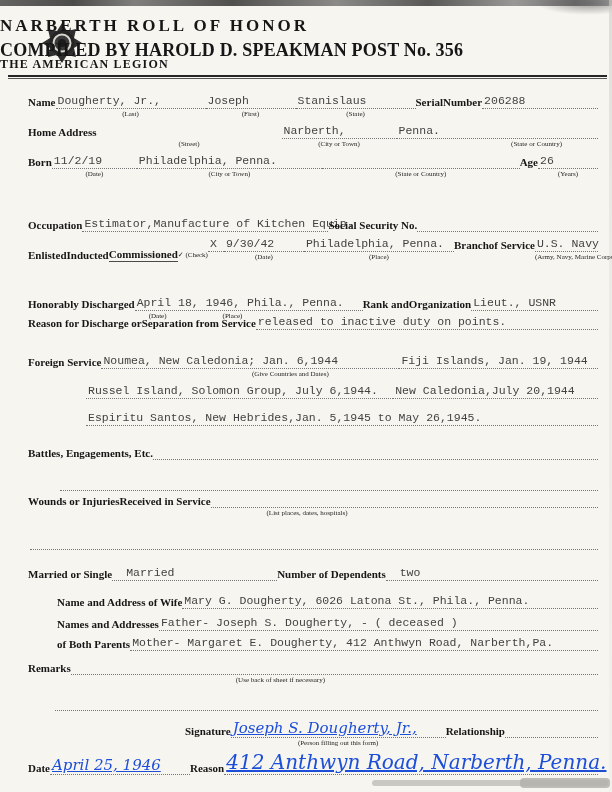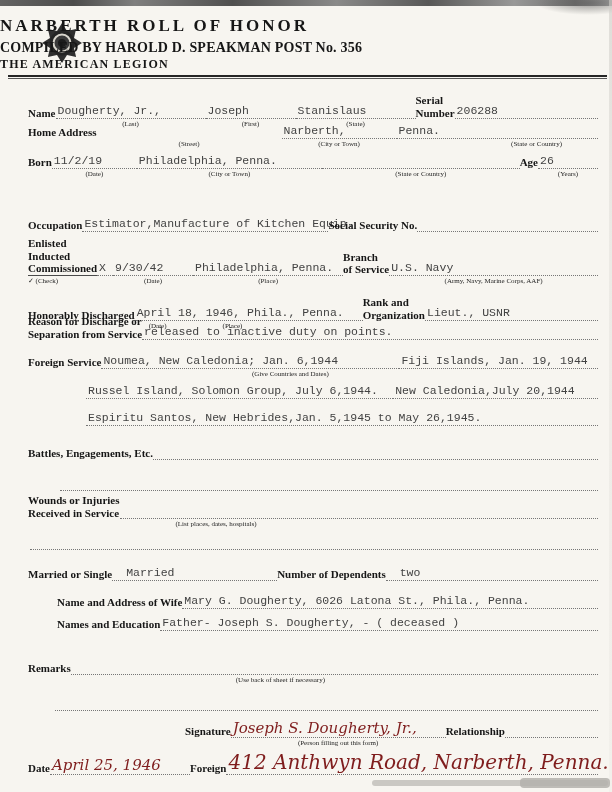--- a/index.html
+++ b/index.html
@@ -13,31 +13,31 @@
     background: radial-gradient(ellipse at 70% 20%, #5e5e5e 0%, transparent 65%); }
   .scan-right { position: absolute; top: 0; right: 0; width: 3px; height: 100%; opacity: .6;
     background: linear-gradient(180deg,#cfcdc8,#e4e2dd 30%,#efede8); }
   .streak1 { position: absolute; left: 372px; top: 780px; width: 236px; height: 6px; background: #cac8c3; border-radius: 3px; }
   .streak2 { position: absolute; left: 520px; top: 778px; width: 90px; height: 10px; background: #b4b2ad; border-radius: 4px; opacity: .85; }
 
   
   .emblem { position: absolute; left: 42px; top: 23px; width: 40px; height: 40px; }
   .hdr { position: absolute; left: 0; right: 105px; text-align: left; font-weight: bold; white-space: nowrap; }
   .hdr-title { top: 16px; font-size: 17px; letter-spacing: 3px; }
-  .hdr-sub { top: 40px; font-size: 14px; letter-spacing: .2px; }
+  .hdr-sub { top: 40px; font-size: 18px; letter-spacing: .2px; }
   .hdr-org { top: 57px; font-size: 12px; letter-spacing: 1.2px; }
   .rule-a { position: absolute; left: 8px; right: 5px; top: 75px; height: 2px; background: #262626; }
   .rule-b { position: absolute; left: 8px; right: 5px; top: 78px; height: 1px; background: #555; }
 
   
   .r { position: absolute; left: 28px; right: 14px; display: flex; align-items: flex-end; }
   .lbl { font-weight: bold; font-size: 11px; line-height: 1.15; white-space: nowrap; }
-  .lblblock { display: flex; flex-direction: column; }
+  .lblblock { display: flex; flex-direction: row; align-items: center; }
   .typed { font-family: "Liberation Mono", monospace; font-size: 11.5px; color: #424242; }
-  .hand { font-family: "DejaVu Serif", serif; font-style: italic; font-size: 15px; color: #7f1d1d; }
+  .hand { font-family: "DejaVu Serif", serif; font-style: italic; font-size: 15px; color: #1d4ed8; text-decoration: underline; }
   .hand-lg { font-size: 20px; }
   .fld { display: flex; flex-direction: column; min-width: 0; }
   .fv { border-bottom: 1px dotted #767676; line-height: 1.2; min-height: 14px; padding: 0 2px; white-space: nowrap; overflow: visible; }
   .sub { font-size: 7px; line-height: 1.25; color: #1e1e1e; text-align: center; white-space: nowrap; min-height: 10px; padding-top: 1px; font-weight: normal; }
   .sub-left { text-align: left; }
   .sub-right { text-align: right; padding-right: 36px; }
   .sub-row { display: flex; gap: 56px; padding-left: 14px; font-size: 7px; line-height: 1.25; min-height: 10px; padding-top: 1px; }
   .mb { margin-bottom: 10px; }
   .grow { flex: 1 1 auto; }
   .sp58 { flex: 0 0 58px; }
@@ -259,23 +259,29 @@
   </div>
 
   <div class="r" style="top:594px;left:57px">
     <div class="lbl">Name and Address of Wife</div>
     <div class="fld grow">
       <div class="fv typed">Mary G. Dougherty, 6026 Latona St., Phila., Penna.</div>
     </div>
   </div>
 
   <div class="r" style="top:616px;left:57px">
-    <div class="lbl">Names and Education</div>
+    <div class="lbl">Names and Addresses</div>
     <div class="fld grow">
       <div class="fv typed">Father- Joseph S. Dougherty, - ( deceased )</div>
+    </div>
+  </div>
+  <div class="r" style="top:636px;left:57px">
+    <div class="lbl">of Both Parents</div>
+    <div class="fld grow">
+      <div class="fv typed">Mother- Margaret E. Dougherty, 412 Anthwyn Road, Narberth,Pa.</div>
     </div>
   </div>
 
   <div class="r" style="top:661px">
     <div class="lbl mb">Remarks</div>
     <div class="fld grow">
       <div class="fv"></div>
       <div class="sub sub-left" style="padding-left:165px">(Use back of sheet if necessary)</div>
     </div>
   </div>
@@ -295,19 +301,19 @@
     <div class="fld grow mb">
       <div class="fv"></div>
     </div>
   </div>
 
   <div class="r" style="top:750px">
     <div class="lbl">Date</div>
     <div class="fld" style="flex:0 0 140px">
       <div class="fv hand">April 25, 1946</div>
     </div>
-    <div class="lbl">Foreign</div>
+    <div class="lbl">Reason</div>
     <div class="fld grow">
       <div class="fv hand hand-lg">412 Anthwyn Road, Narberth, Penna.</div>
     </div>
   </div>
 
 </div>
 
 </body></html>

